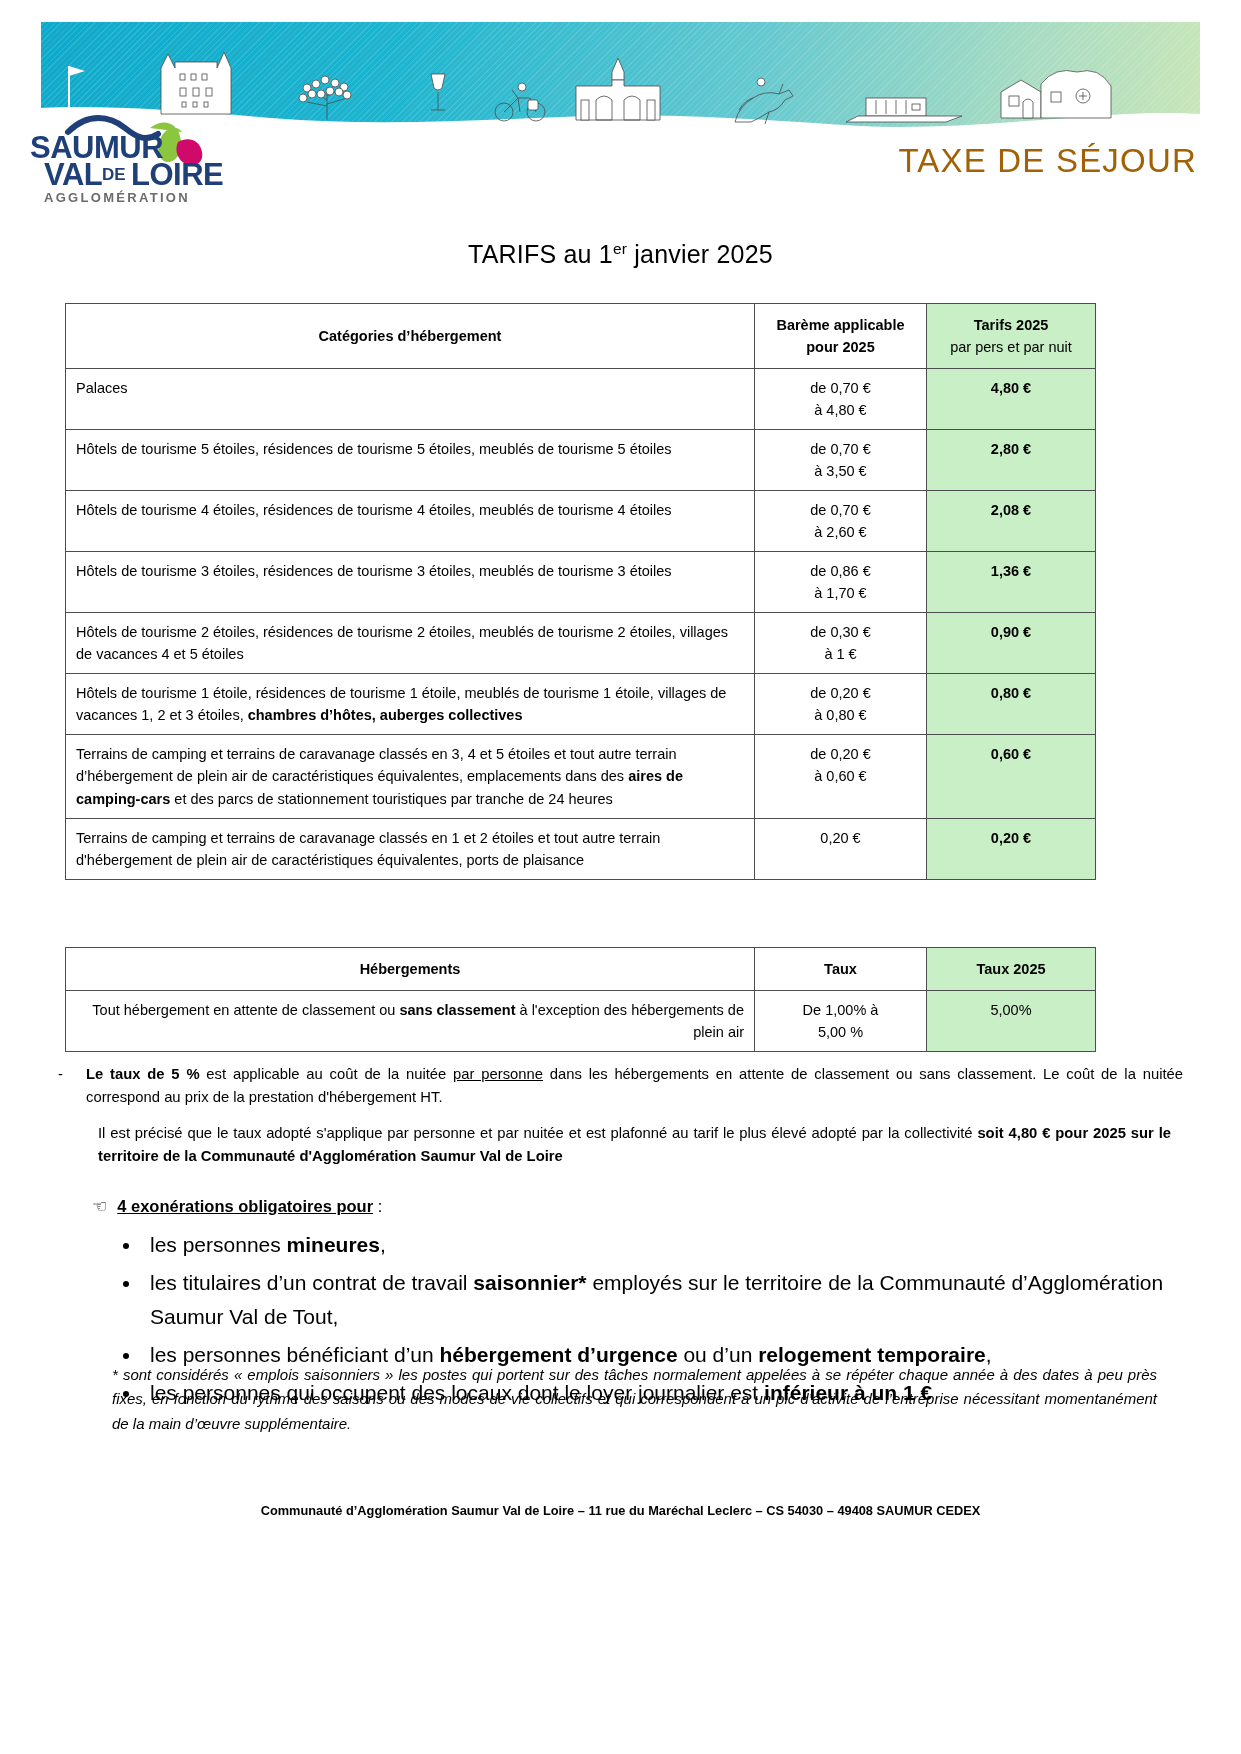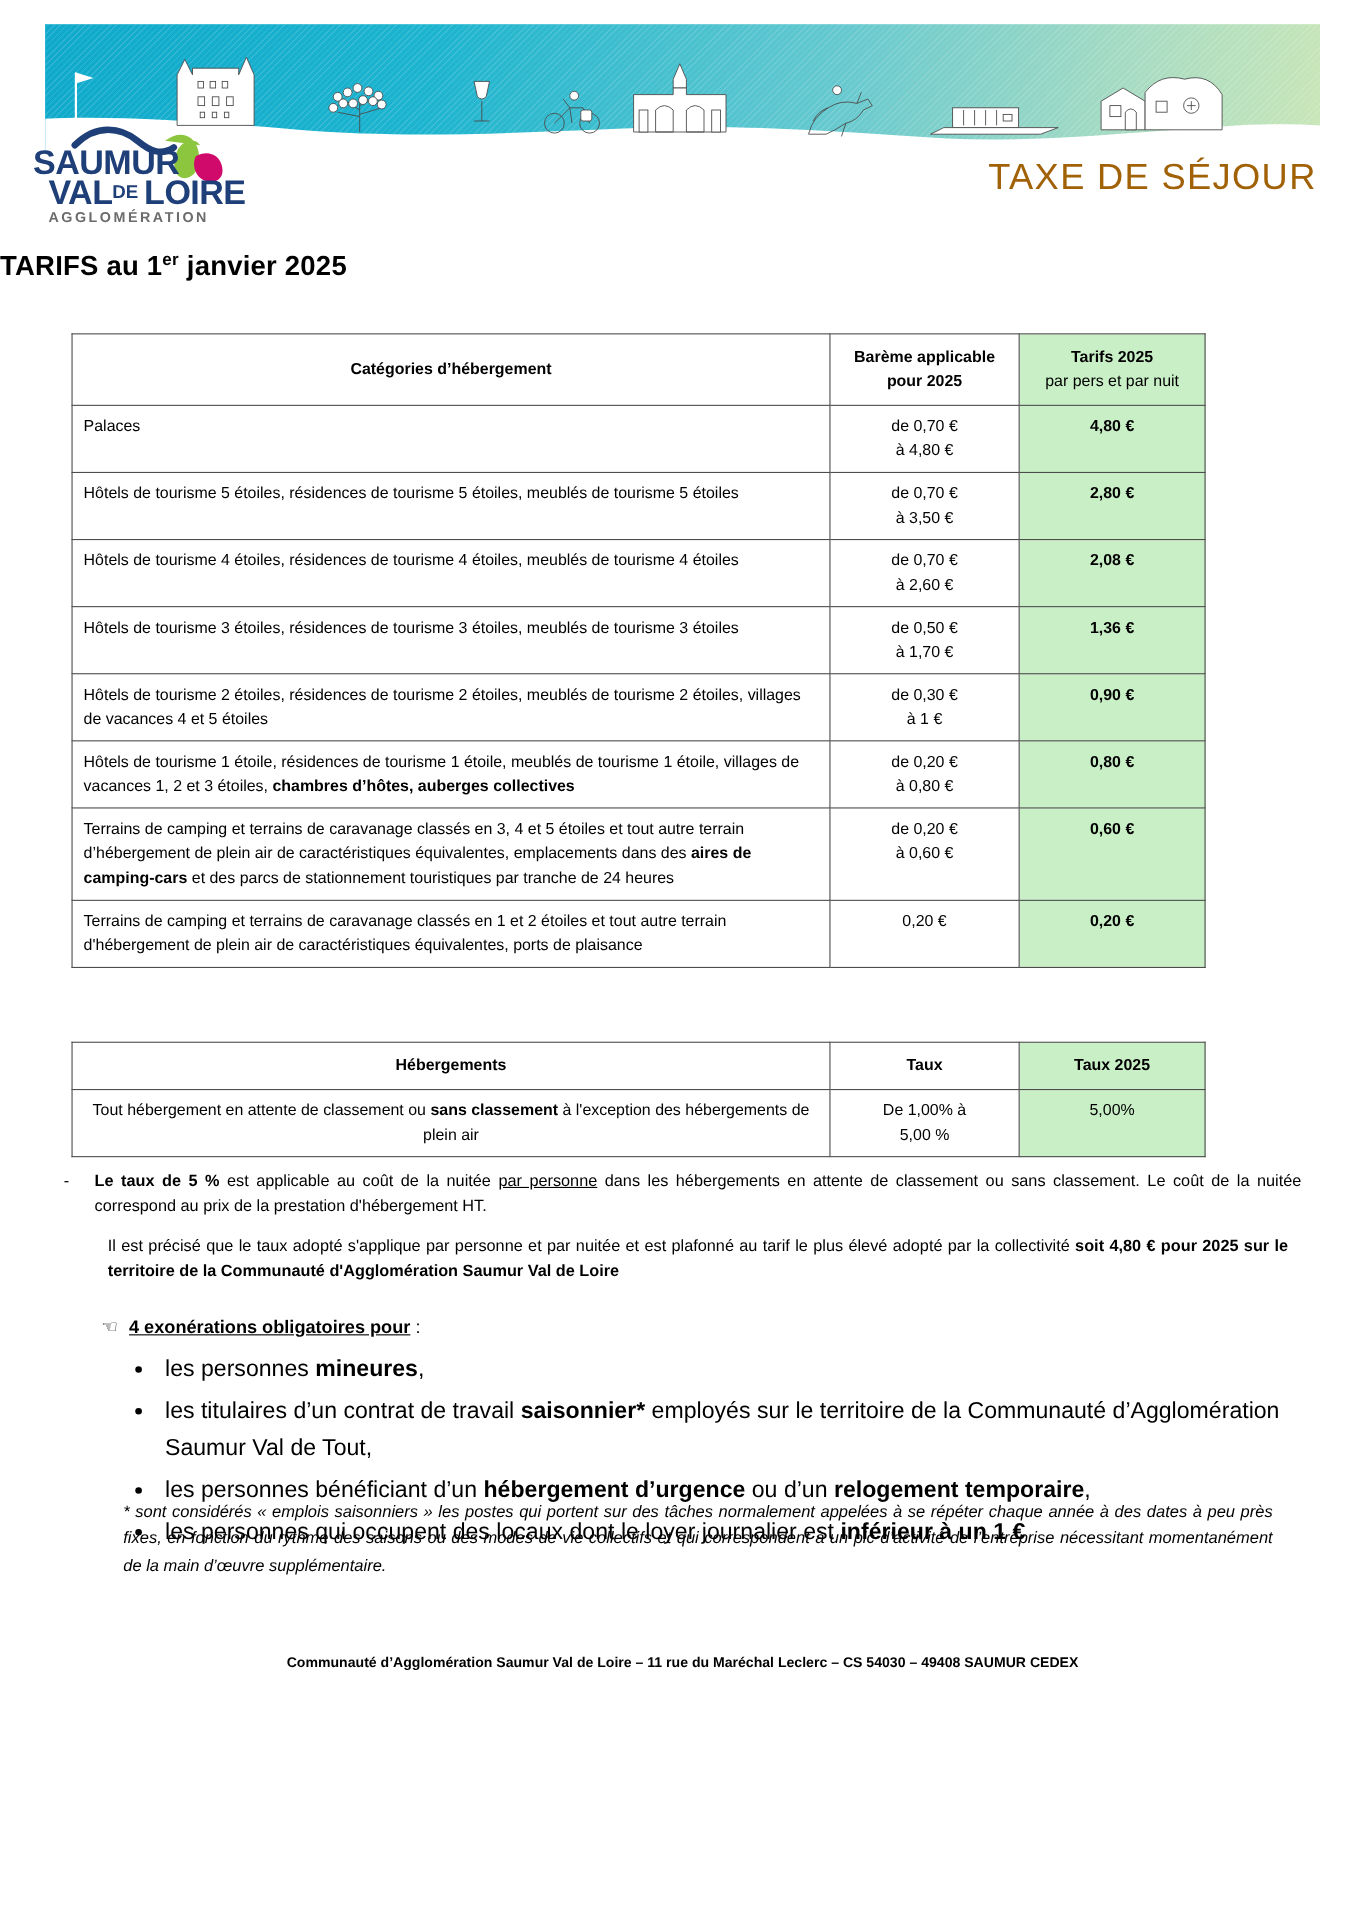--- a/index.html
+++ b/index.html
@@ -57,24 +57,24 @@
     font-weight: 400;
     letter-spacing: 1.2px;
     color: #a16207;
     white-space: nowrap;
   }
 
   
   .doc-title {
     position: absolute;
     left: 0; right: 0;
-    top: 228px;
-    text-align: left;
+    top: 240px;
+    text-align: center;
     font-size: 25px;
-    font-weight: bold;
+    font-weight: normal;
     letter-spacing: 0.2px;
   }
   .doc-title sup { font-size: 0.62em; vertical-align: super; }
 
   
   .tbl {
     position: absolute;
     border-collapse: collapse;
     table-layout: fixed;
     font-size: 14.5px;
@@ -97,21 +97,21 @@
   .c-tar   { width: 152px; text-align: center; margin-left: 12px; }
   .green   { background: #c9efc6; }
   .green.val { font-weight: bold; text-align: center; }
   .bar-val { text-align: center; white-space: pre-line; }
   .hdr .c-tar { font-weight: bold; }
   .hdr .c-tar .sub { font-weight: normal; display: block; }
 
   #table-tarifs { left: 65px; top: 303px; width: 985px; }
   #table-taux   { left: 65px; top: 947px; width: 985px; }
   #table-taux .c-cat { width: 672px; text-align: center; }
-  #table-taux tr.body td.c-cat { text-align: center; }
+  #table-taux tr.body td.c-cat { text-align: right; }
 
   b, strong { font-weight: bold; }
 
   
   .notes {
     position: absolute;
     left: 58px;
     top: 1063px;
     width: 1125px;
     font-size: 14.8px;
@@ -304,21 +304,21 @@
         <td class="c-tar green val">2,80 €</td>
       </tr>
       <tr>
         <td class="c-cat"><span>Hôtels de tourisme 4 étoiles, résidences de tourisme 4 étoiles, meublés de tourisme 4 étoiles</span></td>
         <td class="c-bar bar-val">de 0,70 €
 à 2,60 €</td>
         <td class="c-tar green val">2,08 €</td>
       </tr>
       <tr>
         <td class="c-cat"><span>Hôtels de tourisme 3 étoiles, résidences de tourisme 3 étoiles, meublés de tourisme 3 étoiles</span></td>
-        <td class="c-bar bar-val">de 0,50 €
+        <td class="c-bar bar-val">de 0,86 €
 à 1,70 €</td>
         <td class="c-tar green val">1,36 €</td>
       </tr>
       <tr>
         <td class="c-cat"><span>Hôtels de tourisme 2 étoiles, résidences de tourisme 2 étoiles, meublés de tourisme 2 étoiles, villages de vacances 4 et 5 étoiles</span></td>
         <td class="c-bar bar-val">de 0,30 €
 à 1 €</td>
         <td class="c-tar green val">0,90 €</td>
       </tr>
       <tr>

